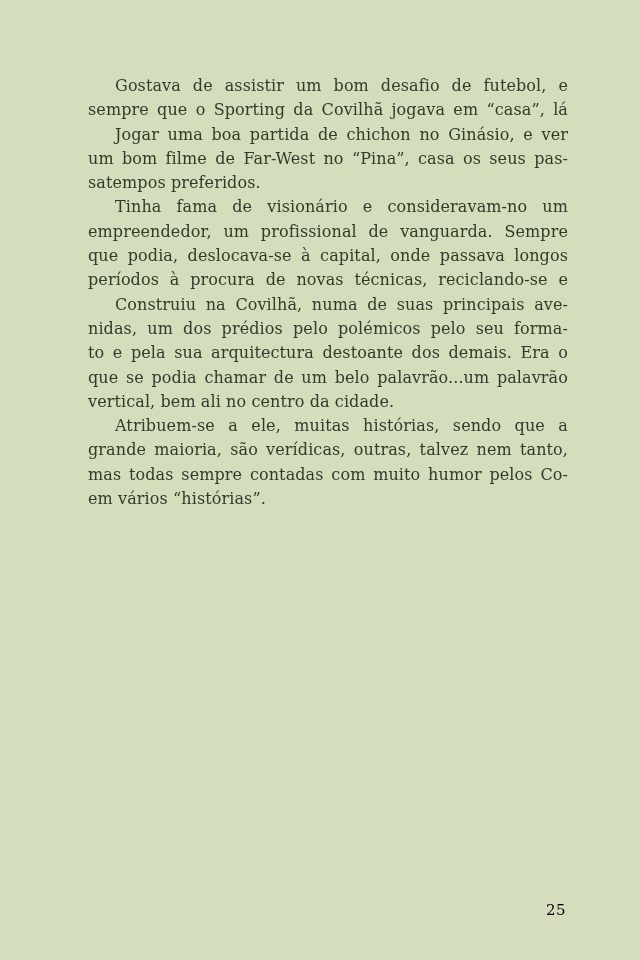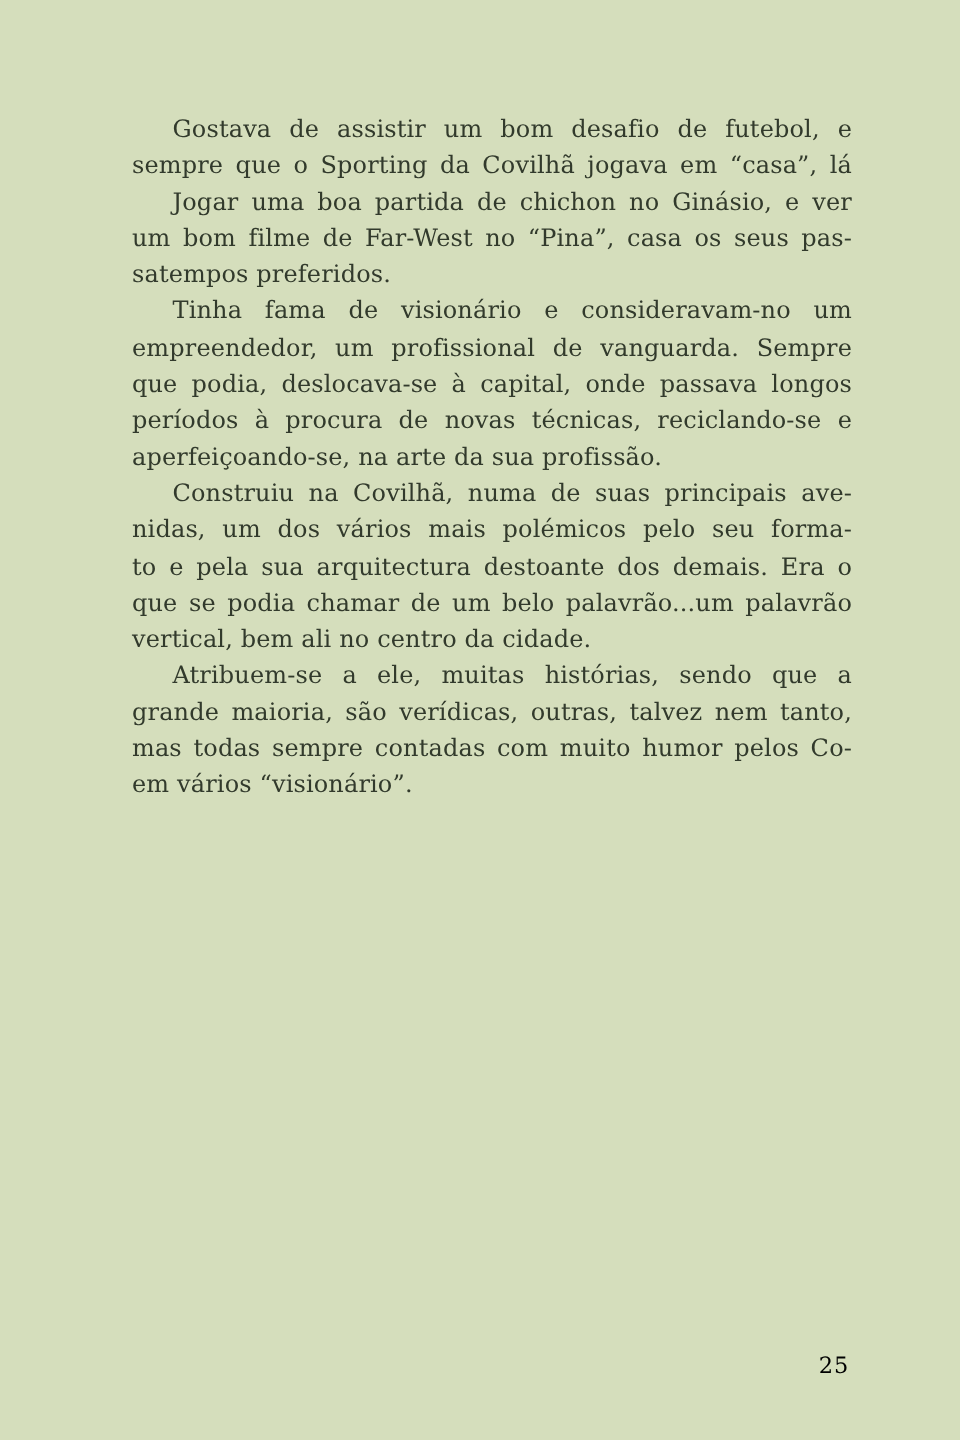--- a/index.html
+++ b/index.html
@@ -64,30 +64,29 @@
       <div class="para">
         <div class="t-line first">Jogar uma boa partida de chichon no Ginásio, e ver</div>
         <div class="t-line">um bom filme de Far-West no “Pina”, casa os seus pas-</div>
         <div class="t-line last">satempos preferidos.</div>
       </div>
       <div class="para">
         <div class="t-line first">Tinha fama de visionário e consideravam-no um</div>
         <div class="t-line">empreendedor, um profissional de vanguarda. Sempre</div>
         <div class="t-line">que podia, deslocava-se à capital, onde passava longos</div>
         <div class="t-line">períodos à procura de novas técnicas, reciclando-se e</div>
-        <div class="t-line last">aperfeiçoando-se, na arte da sua profissão.</div>
       </div>
       <div class="para">
         <div class="t-line first">Construiu na Covilhã, numa de suas principais ave-</div>
-        <div class="t-line">nidas, um dos vários mais polémicos pelo seu forma-</div>
+        <div class="t-line">nidas, um dos prédios pelo polémicos pelo seu forma-</div>
         <div class="t-line">to e pela sua arquitectura destoante dos demais. Era o</div>
         <div class="t-line">que se podia chamar de um belo palavrão...um palavrão</div>
         <div class="t-line last">vertical, bem ali no centro da cidade.</div>
       </div>
       <div class="para">
         <div class="t-line first">Atribuem-se a ele, muitas histórias, sendo que a</div>
         <div class="t-line">grande maioria, são verídicas, outras, talvez nem tanto,</div>
         <div class="t-line">mas todas sempre contadas com muito humor pelos Co-</div>
-        <div class="t-line last">em vários “visionário”.</div>
+        <div class="t-line last">em vários “histórias”.</div>
       </div>
     </div>
   <div class="page-number">25</div>
 </div>
 
 </body></html>

